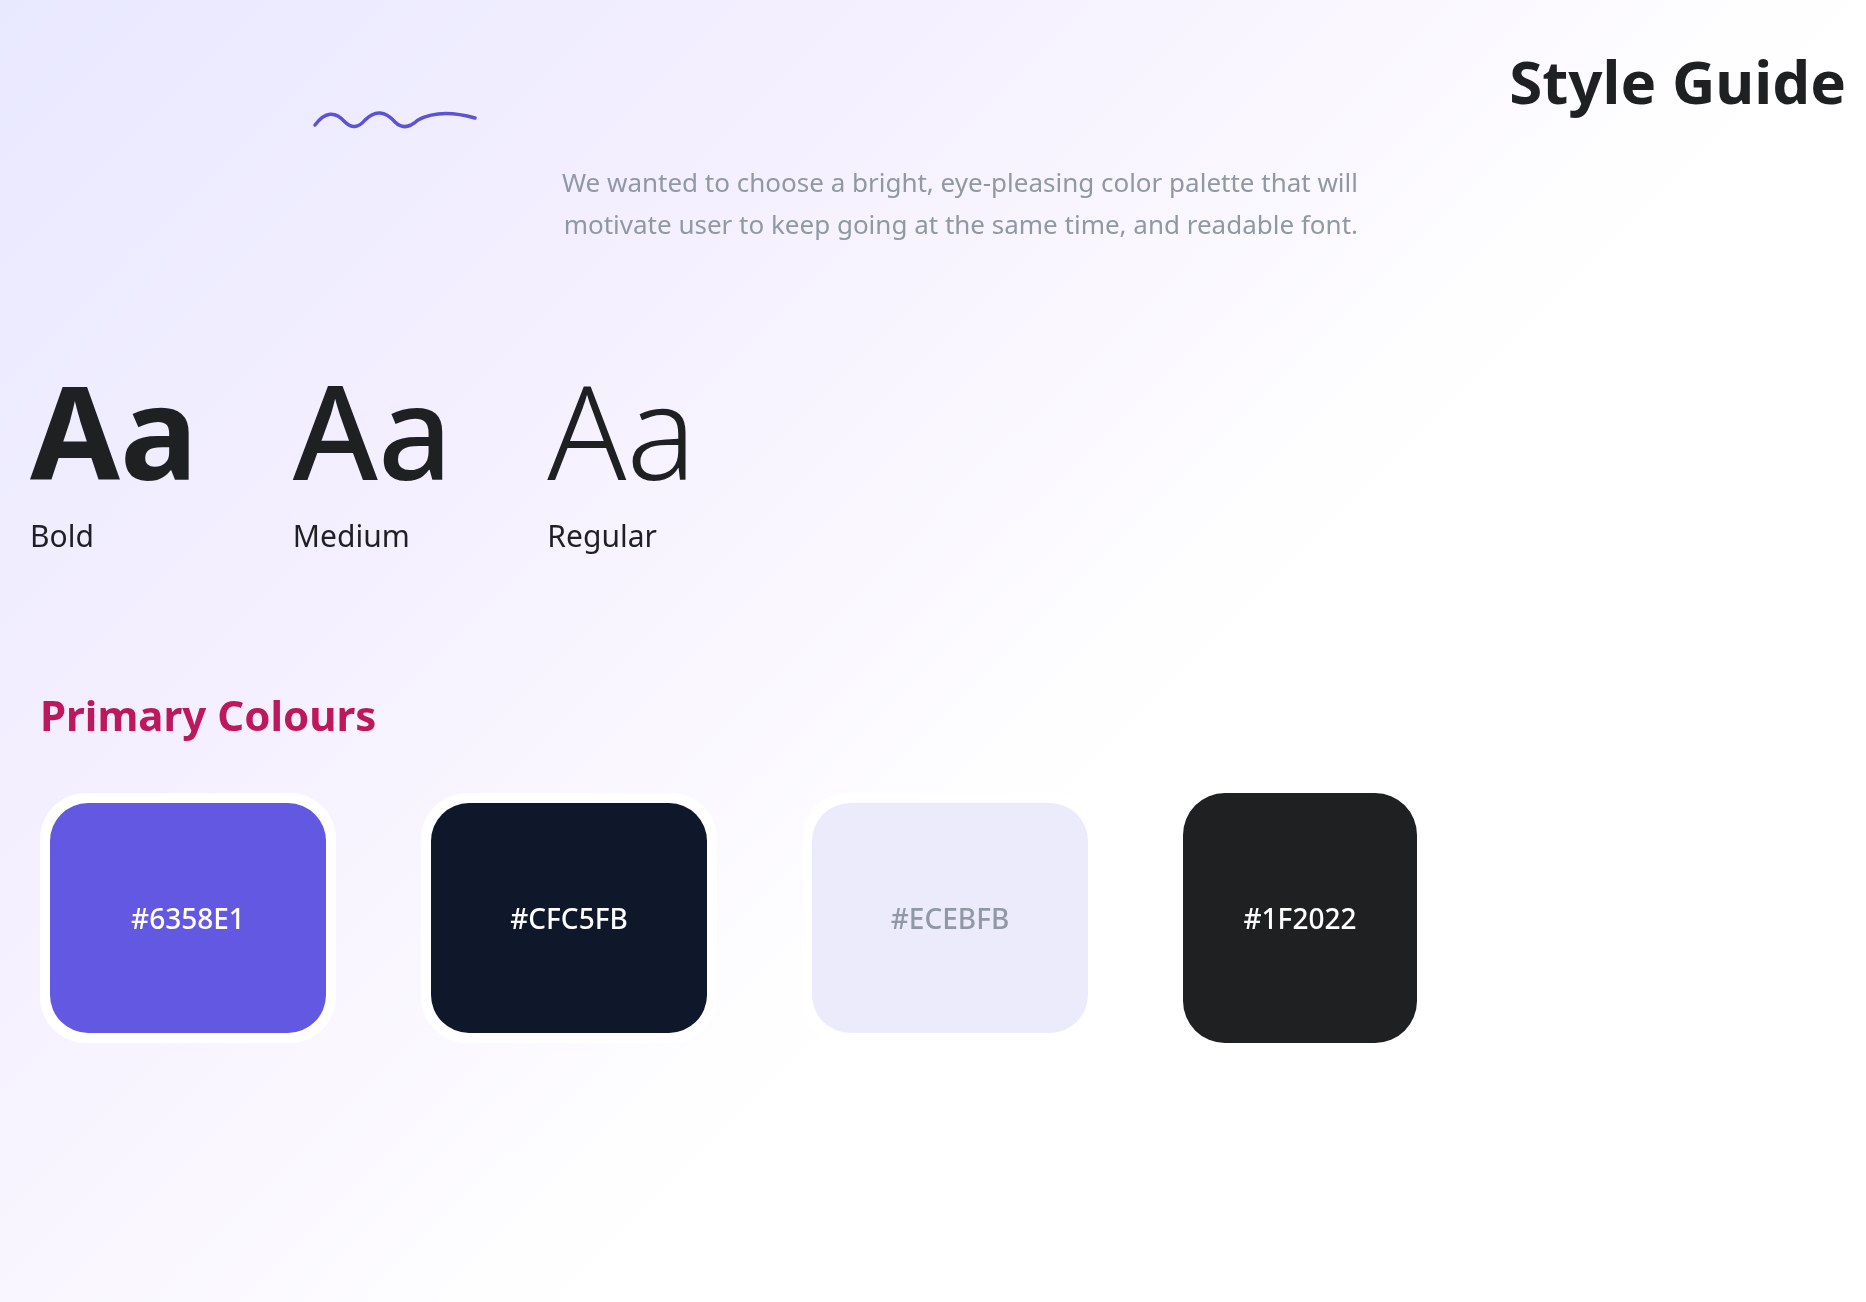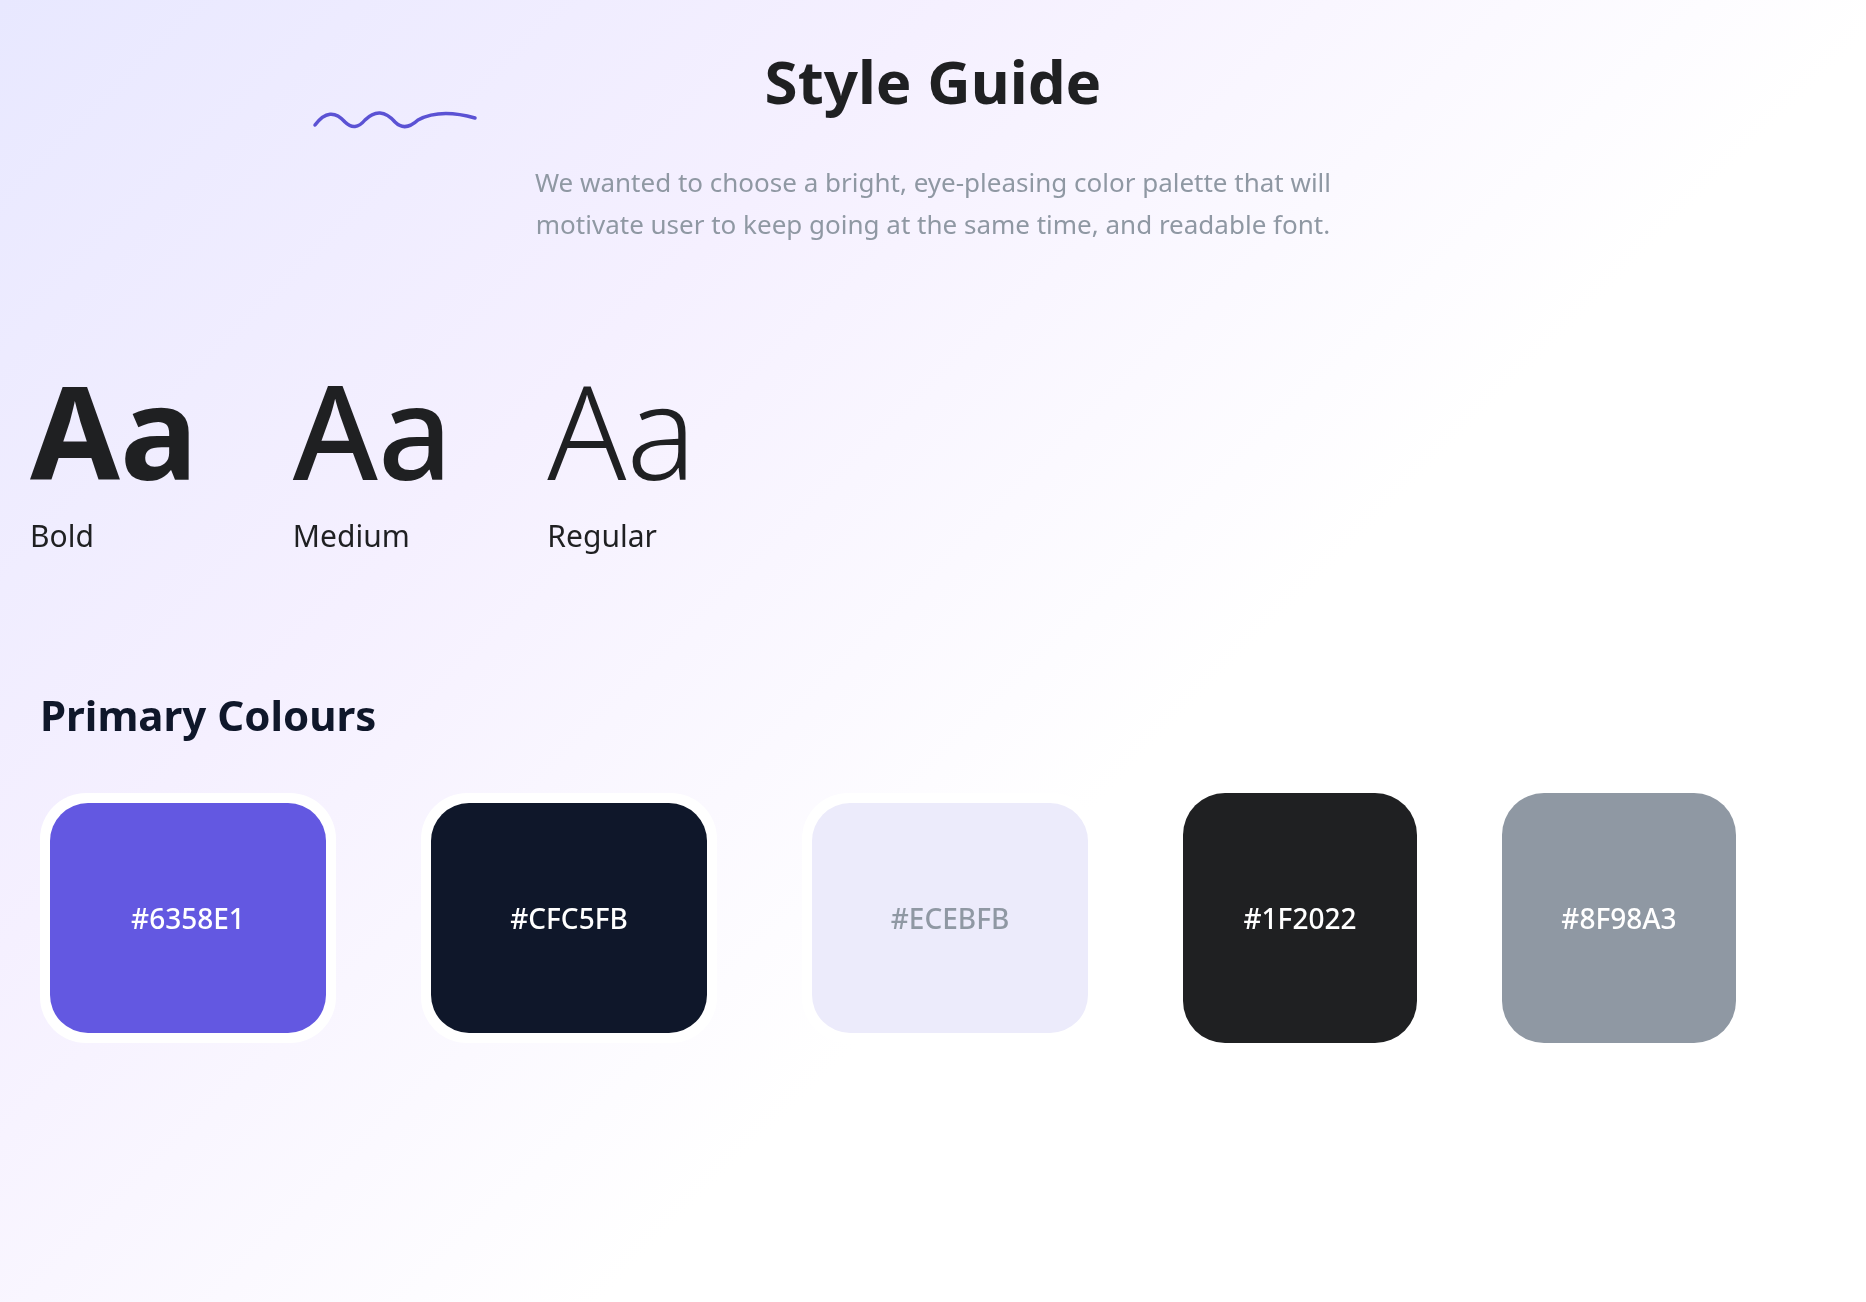--- a/index.html
+++ b/index.html
@@ -11,21 +11,21 @@
     body {
       font-family: -apple-system, BlinkMacSystemFont, 'Segoe UI', 'Noto Sans', Arial, sans-serif;
       background: linear-gradient(135deg, #e8e8ff 0%, #f5f0ff 30%, #ffffff 60%, #ffffff 100%);
       min-height: 100vh;
       width: 1866px;
       padding: 40px 20px;
       color: #1f2022;
     }
     
     .header {
-      text-align: center;
+      text-align: right;
       margin-bottom: 120px;
       position: relative;
     }
     
     .scribble {
       position: absolute;
       left: 290px;
       top: 60px;
     }
     
@@ -112,21 +112,21 @@
       color: #1f2022;
     }
     
     .colors-section {
       padding: 0 20px;
     }
     
     .colors-title {
       font-size: 42px;
       font-weight: 700;
-      color: #0f172a;
+      color: #be185d;
       margin-bottom: 50px;
     }
     
     .swatches {
       display: flex;
       gap: 85px;
     }
     
     .swatch-wrapper {
       background: #ffffff;
@@ -202,15 +202,14 @@
   <div class="swatch-wrapper">
         <div class="swatch light-text" style="background-color: rgb(99, 88, 225);">#6358E1</div>
       </div>
       <div class="swatch-wrapper">
         <div class="swatch light-text" style="background-color: #0f172a;">#CFC5FB</div>
       </div>
       <div class="swatch-wrapper">
         <div class="swatch dark-text" style="background-color: rgb(236, 235, 251);">#ECEBFB</div>
       </div>
       <div class="swatch-no-wrapper light-text" style="background-color: rgb(31, 32, 34); color: rgb(255, 255, 255);">#1F2022</div>
-      <div class="swatch-no-wrapper light-text" style="background-color: rgb(143, 152, 163); color: rgb(255, 255, 255);">#8F98A3</div>
     </div>
 </div>
 
 </body></html>

